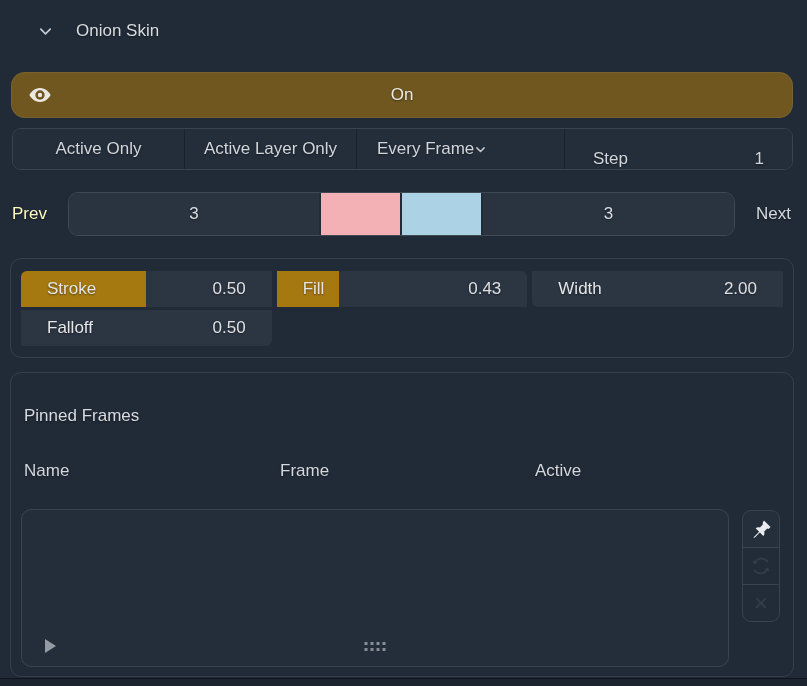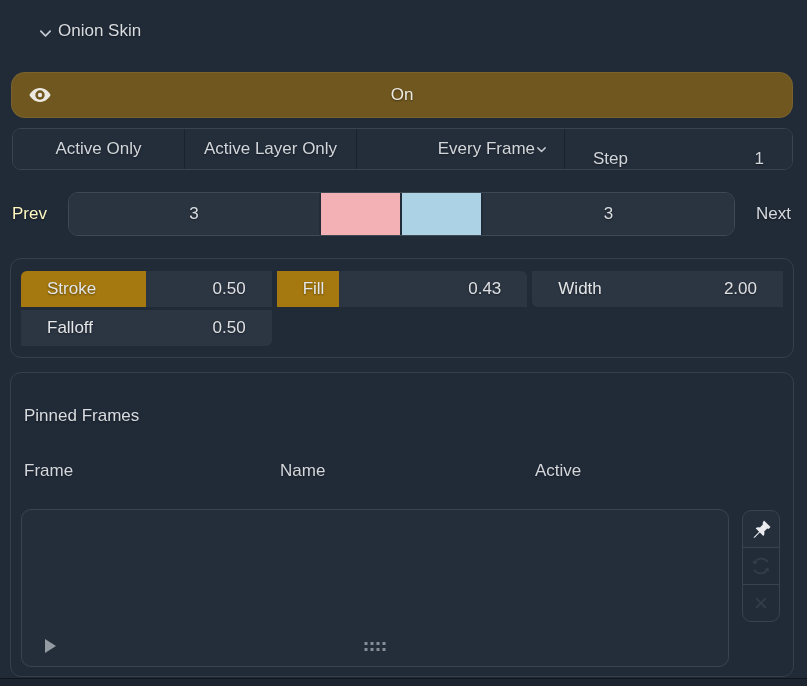--- a/index.html
+++ b/index.html
@@ -5,37 +5,37 @@
   html,body{margin:0;padding:0;background:#161d27;}
   .canvas{
     position:relative;width:807px;height:686px;background:#212b38;
     font-family:"Liberation Sans","DejaVu Sans",sans-serif;
     font-size:17px;color:#d6d9dd;overflow:hidden;
     -webkit-font-smoothing:antialiased;
   }
   .tsh{text-shadow:0 1px 2px rgba(0,0,0,.45);}
 
   
-  .panel-header{position:absolute;left:38px;top:21px;display:flex;align-items:flex-end;gap:5px;}
+  .panel-header{position:absolute;left:38px;top:21px;display:flex;align-items:center;gap:23px;}
   .panel-header svg{color:#c6cad0;}
   .panel-title{color:#d9dcdf;}
 
   
   .on-btn{position:absolute;left:11px;top:72px;width:782px;height:46px;
     background:#6f571f;border:1px solid rgba(255,255,255,.07);border-radius:14px;
     box-sizing:border-box;display:flex;align-items:center;justify-content:center;cursor:pointer;}
   .on-btn .label{color:#edeae3;}
   .eye-wrap{position:absolute;left:13px;top:50%;transform:translateY(-50%);display:flex;}
 
   
   .seg-row{position:absolute;left:12px;top:128px;width:781px;height:42px;
     border:1px solid #3a4450;border-radius:9px;background:#1a222d;overflow:hidden;
     display:flex;gap:1px;box-sizing:border-box;}
   .seg{flex:1;background:#242e3b;display:flex;align-items:center;justify-content:center;color:#d2d6da;cursor:pointer;}
-  .seg.dropdown{justify-content:flex-end;padding:0 16px 0 20px;box-sizing:border-box;}
+  .seg.dropdown{justify-content:flex-start;padding:0 16px 0 20px;box-sizing:border-box;}
   .seg.stepper{justify-content:space-between;padding:0 28px;box-sizing:border-box;align-items:flex-end;}
   .seg .chev{display:flex;color:#c4c8ce;}
 
   
   .prev-label{position:absolute;left:12px;top:192px;height:44px;line-height:44px;color:#fef9c3;}
   .next-label{position:absolute;right:16px;top:192px;height:44px;line-height:44px;color:#d6d9dd;}
   .range-field{position:absolute;left:68px;top:192px;width:667px;height:44px;
     border:1px solid #3f4954;border-radius:10px;background:#222c38;overflow:hidden;
     display:flex;gap:2px;box-sizing:border-box;}
   .range-num{background:#2a3441;display:flex;align-items:center;justify-content:center;color:#dadde0;cursor:ew-resize;}
@@ -171,22 +171,22 @@
         <span class="cvalue tsh">0.50</span>
       </div>
 
     </div>
   </div>
 
   <div class="pinned-panel">
     <div class="pinned-title tsh">Pinned Frames</div>
 
     <div class="pinned-headers">
+      <span class="tsh">Name</span>
       <span class="tsh">Frame</span>
-      <span class="tsh">Name</span>
       <span class="tsh">Active</span>
     </div>
 
     <div class="list-box">
       <span class="expand-tri"></span>
       <span class="grip">
         <span class="row">
             <i></i>
             <i></i>
             <i></i>

